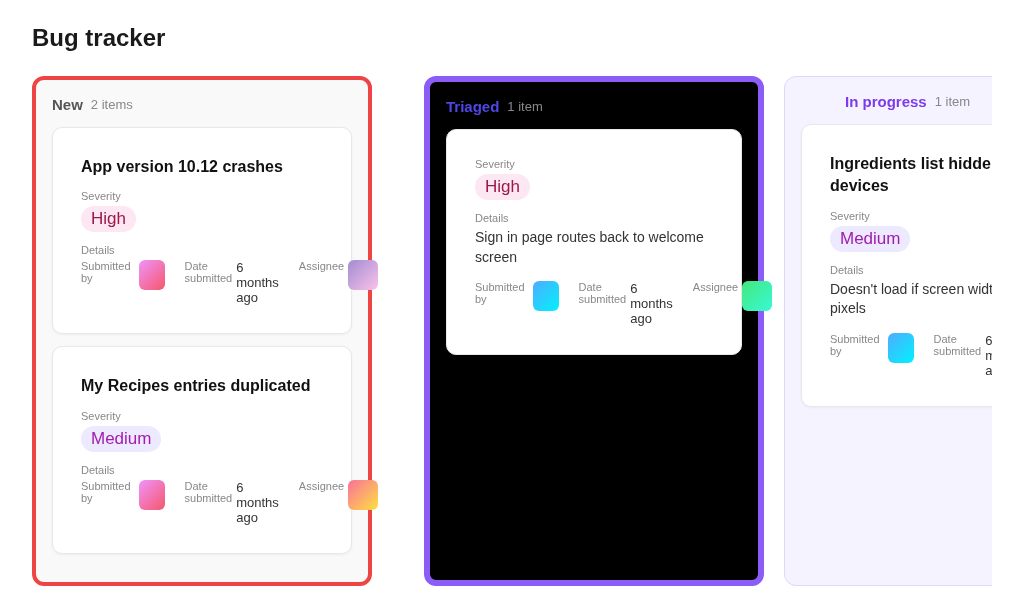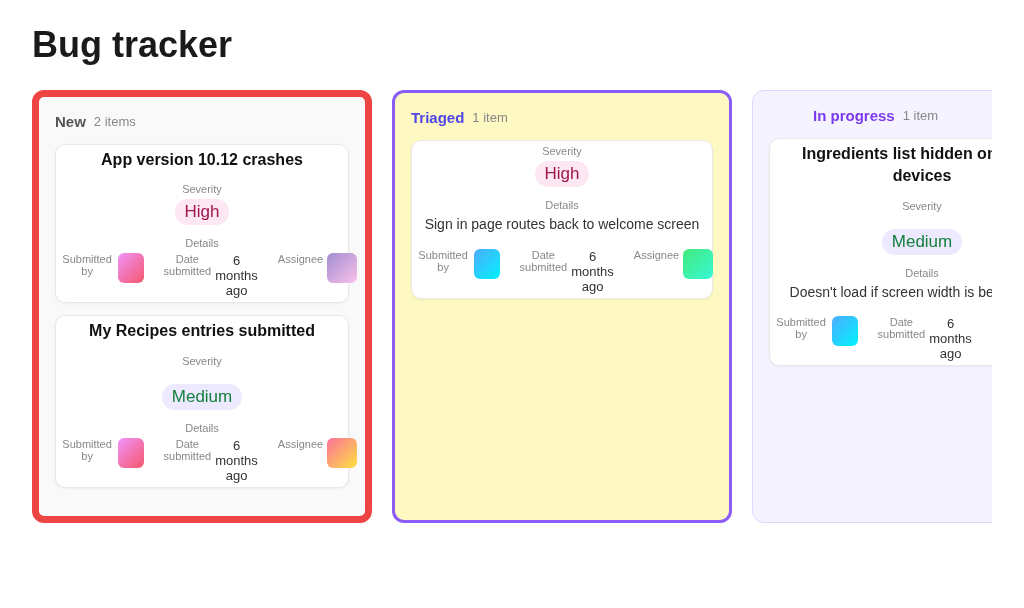--- a/index.html
+++ b/index.html
@@ -3,42 +3,43 @@
   <meta charset="utf-8">
   <style>
     * { box-sizing: border-box; margin: 0; padding: 0; }
     body {
       font-family: -apple-system, BlinkMacSystemFont, 'Segoe UI', sans-serif;
       background: #fff;
       padding: 24px 32px;
       color: #1a1a1a;
     }
     h1 {
-      font-size: 36px;
+      font-size: 24px;
       font-weight: 700;
       margin-bottom: 24px;
     }
     .board {
       display: flex;
       gap: 20px;
       overflow-x: auto;
     }
     .column {
       width: 340px;
       flex-shrink: 0;
       border-radius: 12px;
       padding: 16px;
     }
     .column-new {
       background: #f9f9f9;
-      border: 7px solid #ef4444;
+      border: 4px solid #ef4444;
     }
     .column-triaged {
-      background: #fef9c3;
-      border: 3px solid #8b5cf6;
+      background: #000000;
+      border: 6px solid #8b5cf6;
+      margin-left: 32px;
     }
     .column-inprogress {
       background: #f5f3ff;
       border: 1px solid #ddd6fe;
     }
     .column-header {
       display: flex;
       align-items: center;
       gap: 8px;
       margin-bottom: 14px;
@@ -50,25 +51,24 @@
     .column-title-new { color: #555; }
     .column-title-triaged { color: #4f46e5; }
     .column-title-inprogress { color: #7c3aed; margin-left: 44px; }
     .column-count {
       font-size: 13px;
       color: #888;
     }
     .card {
       background: #fff;
       border-radius: 10px;
-      padding: 4px;
+      padding: 28px;
       margin-bottom: 12px;
       border: 1px solid #e8e8e8;
       box-shadow: 0 1px 3px rgba(0,0,0,0.05);
-      text-align: center;
     }
     .card-title {
       font-size: 16px;
       font-weight: 600;
       margin-bottom: 12px;
       line-height: 1.4;
       color: #111;
     }
     .label-row {
       font-size: 11px;
@@ -83,22 +83,21 @@
       font-size: 17px;
       font-weight: 500;
       margin-bottom: 12px;
     }
     .badge-high {
       background: #fce7f3;
       color: #9d174d;
     }
     .badge-medium {
       background: #ede9fe;
-      color: #15803d;
-      margin-top: 13px;
+      color: #a21caf;
     }
     .details-label {
       font-size: 11px;
       color: #888;
       margin-bottom: 4px;
     }
     .details-text {
       font-size: 14px;
       color: #333;
       margin-bottom: 14px;
@@ -169,21 +168,21 @@
             <span class="meta-label">Date submitted</span>
             <span class="meta-value">6 months ago</span>
           </div>
           <div class="meta-item">
             <span class="meta-label">Assignee</span>
             <div class="avatar avatar-female-2"></div>
           </div>
         </div>
       </div>
       <div class="card">
-        <div class="card-title">My Recipes entries submitted</div>
+        <div class="card-title">My Recipes entries duplicated</div>
         <div class="label-row">Severity</div>
         <span class="badge badge-medium">Medium</span>
         <div class="details-label">Details</div>
         <div class="meta-row">
           <div class="meta-item">
             <span class="meta-label">Submitted by</span>
             <div class="avatar avatar-female-1"></div>
           </div>
           <div class="meta-item">
             <span class="meta-label">Date submitted</span>

